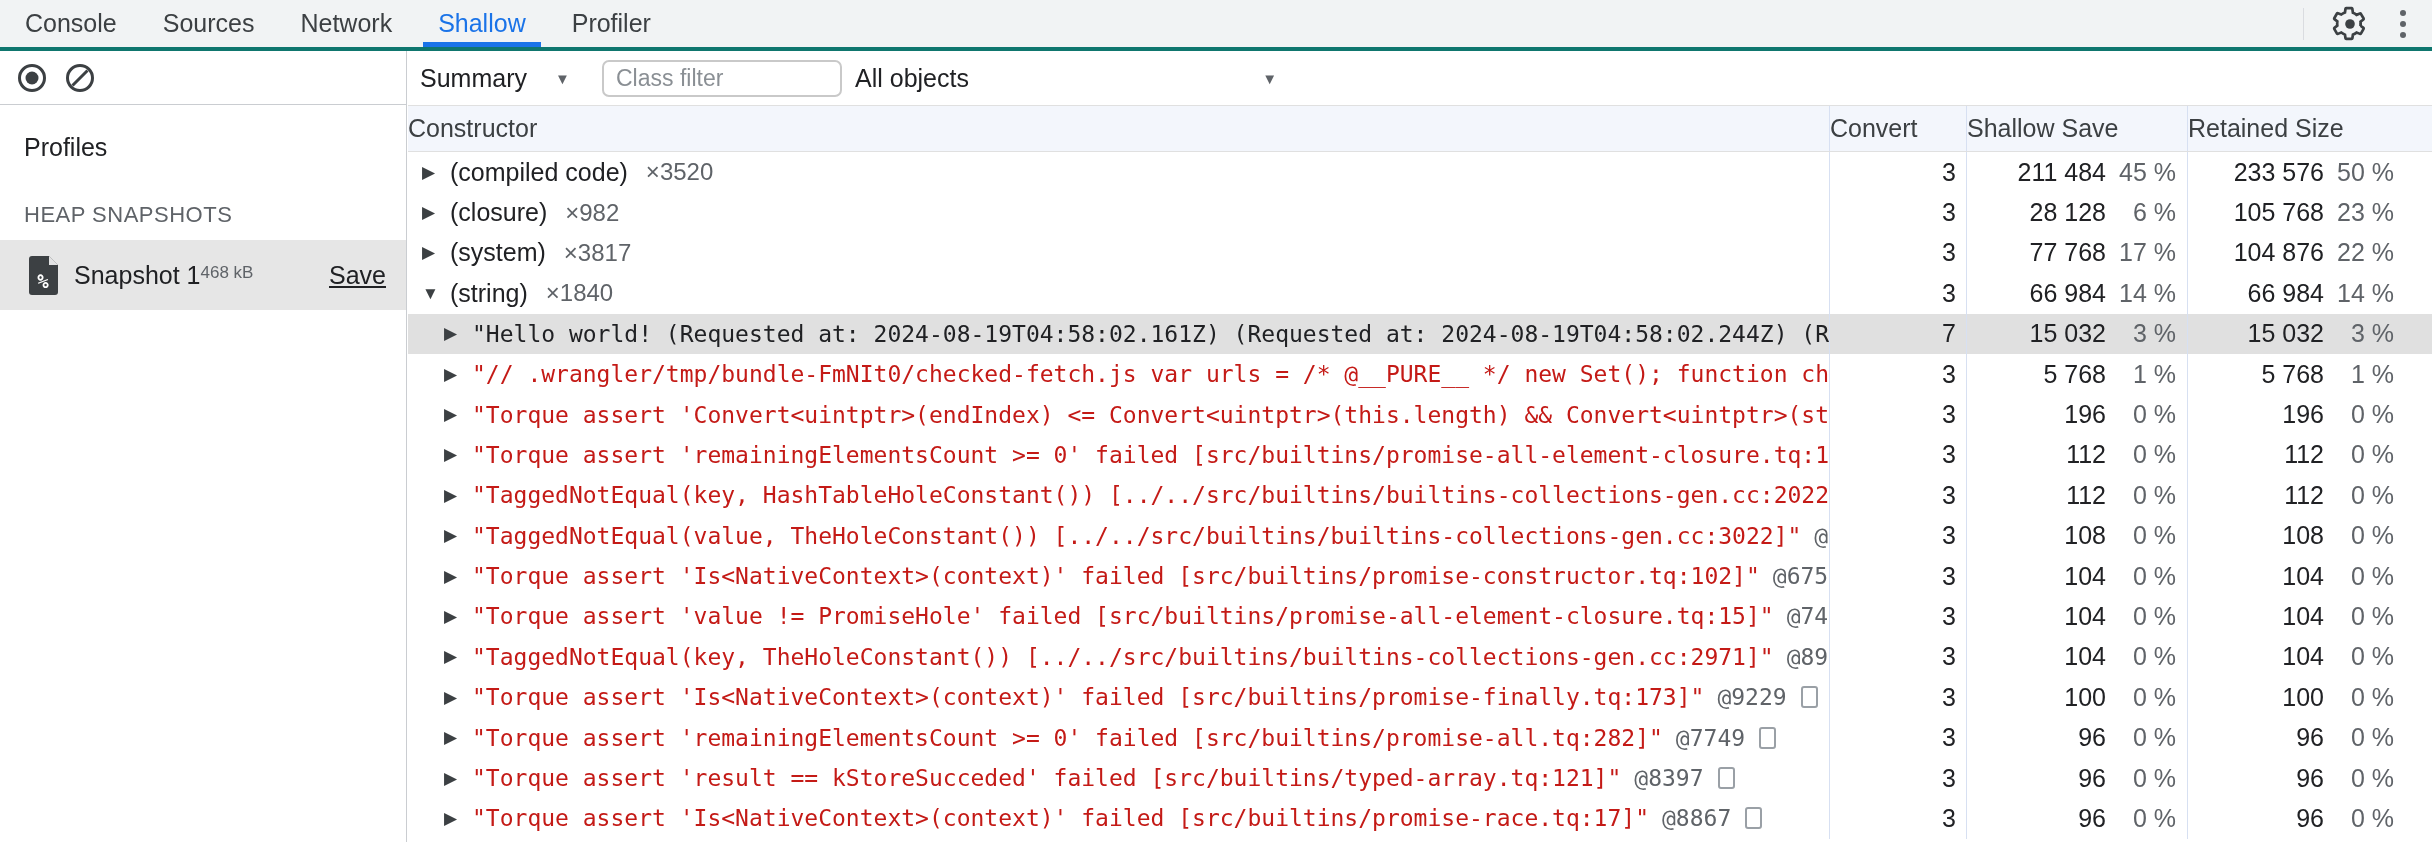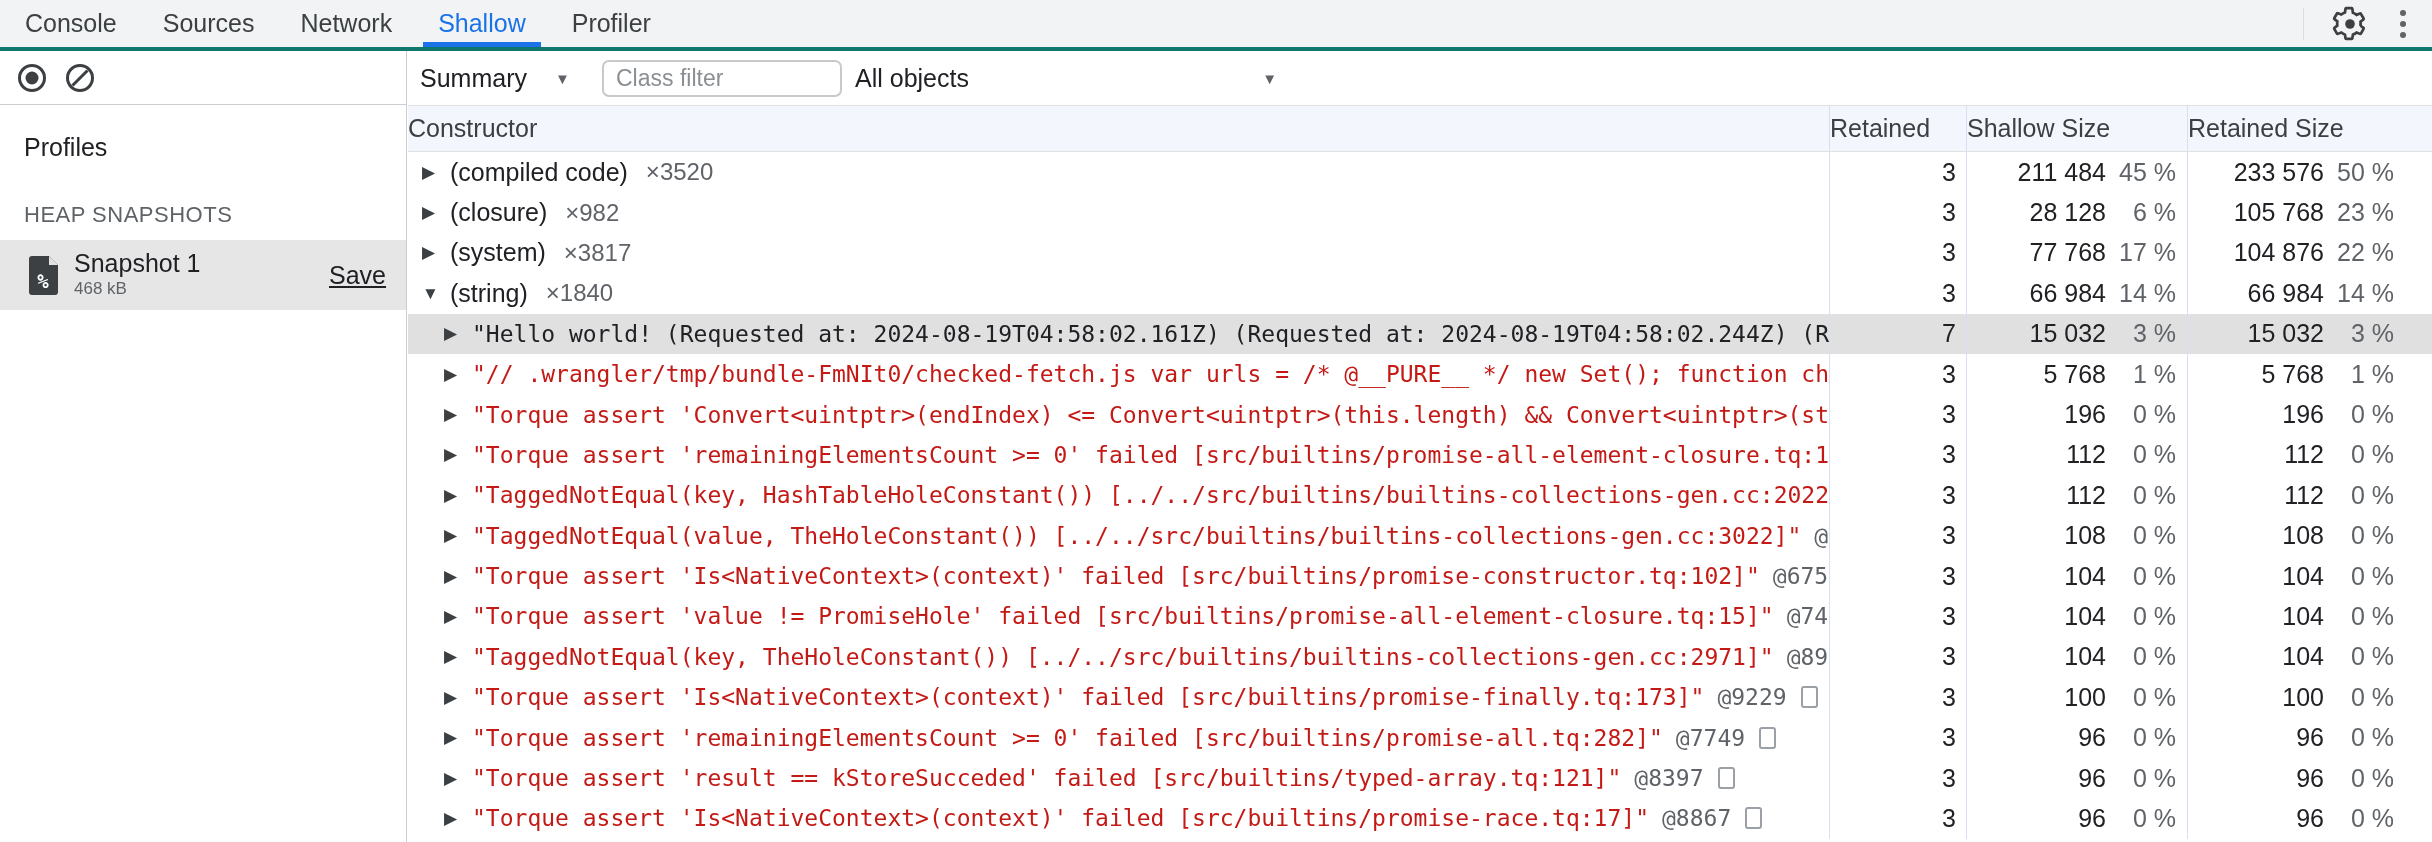--- a/index.html
+++ b/index.html
@@ -42,21 +42,21 @@
     display:flex; align-items:center; padding-left:17px; gap:18px;
   }
   .tool-btn { width:30px; height:30px; display:flex; }
   .profiles-title { margin:28px 0 0 24px; font-size:25px; color:#202124; }
   .heap-label { margin:40px 0 12px 24px; font-size:22px; color:#5f6368; letter-spacing:0.5px; }
   .snapshot-item {
     height:70px; background:#e6e6e6; display:flex; align-items:center;
     padding:0 20px 0 28px;
   }
   .snapshot-icon { width:32px; height:42px; margin-right:14px; flex:none; }
-  .snapshot-info { display:flex; flex-direction:column; justify-content:center; }
+  .snapshot-info { display:flex; flex-direction:row; justify-content:center; }
   .snapshot-name { font-size:25px; color:#202124; line-height:28px; }
   .snapshot-size { font-size:17px; color:#5f6368; line-height:24px; }
   .save-link { margin-left:auto; font-size:25px; color:#202124; text-decoration:underline; cursor:pointer; }
 
   
   .main { position:absolute; top:51px; left:408px; right:0; bottom:0; }
   .grid-toolbar {
     position:relative; height:55px; border-bottom:1px solid #e0e0e0; background:#fff;
   }
   .summary-select {
@@ -183,22 +183,22 @@
     </div>
     <input class="class-filter" type="text" placeholder="Class filter" style="">
     <div class="objects-select">
       <span>All objects</span>
       <span class="dd-arrow">▼</span>
     </div>
   </div>
 
   <div class="grid-header">
     <div class="hcell h-constructor">Constructor</div>
-    <div class="hcell h-distance">Retained</div>
-    <div class="hcell h-shallow">Shallow Size</div>
+    <div class="hcell h-distance">Convert</div>
+    <div class="hcell h-shallow">Shallow Save</div>
     <div class="hcell h-retained">Retained Size</div>
   </div>
 
   <div class="grid-body" id="grid-body">
       <div class="row">
     <div class="cell c-constructor">
       <span class="twisty">▶</span>
       <span class="row-name">(compiled code)</span>
       <span class="count">×3520</span>
 

